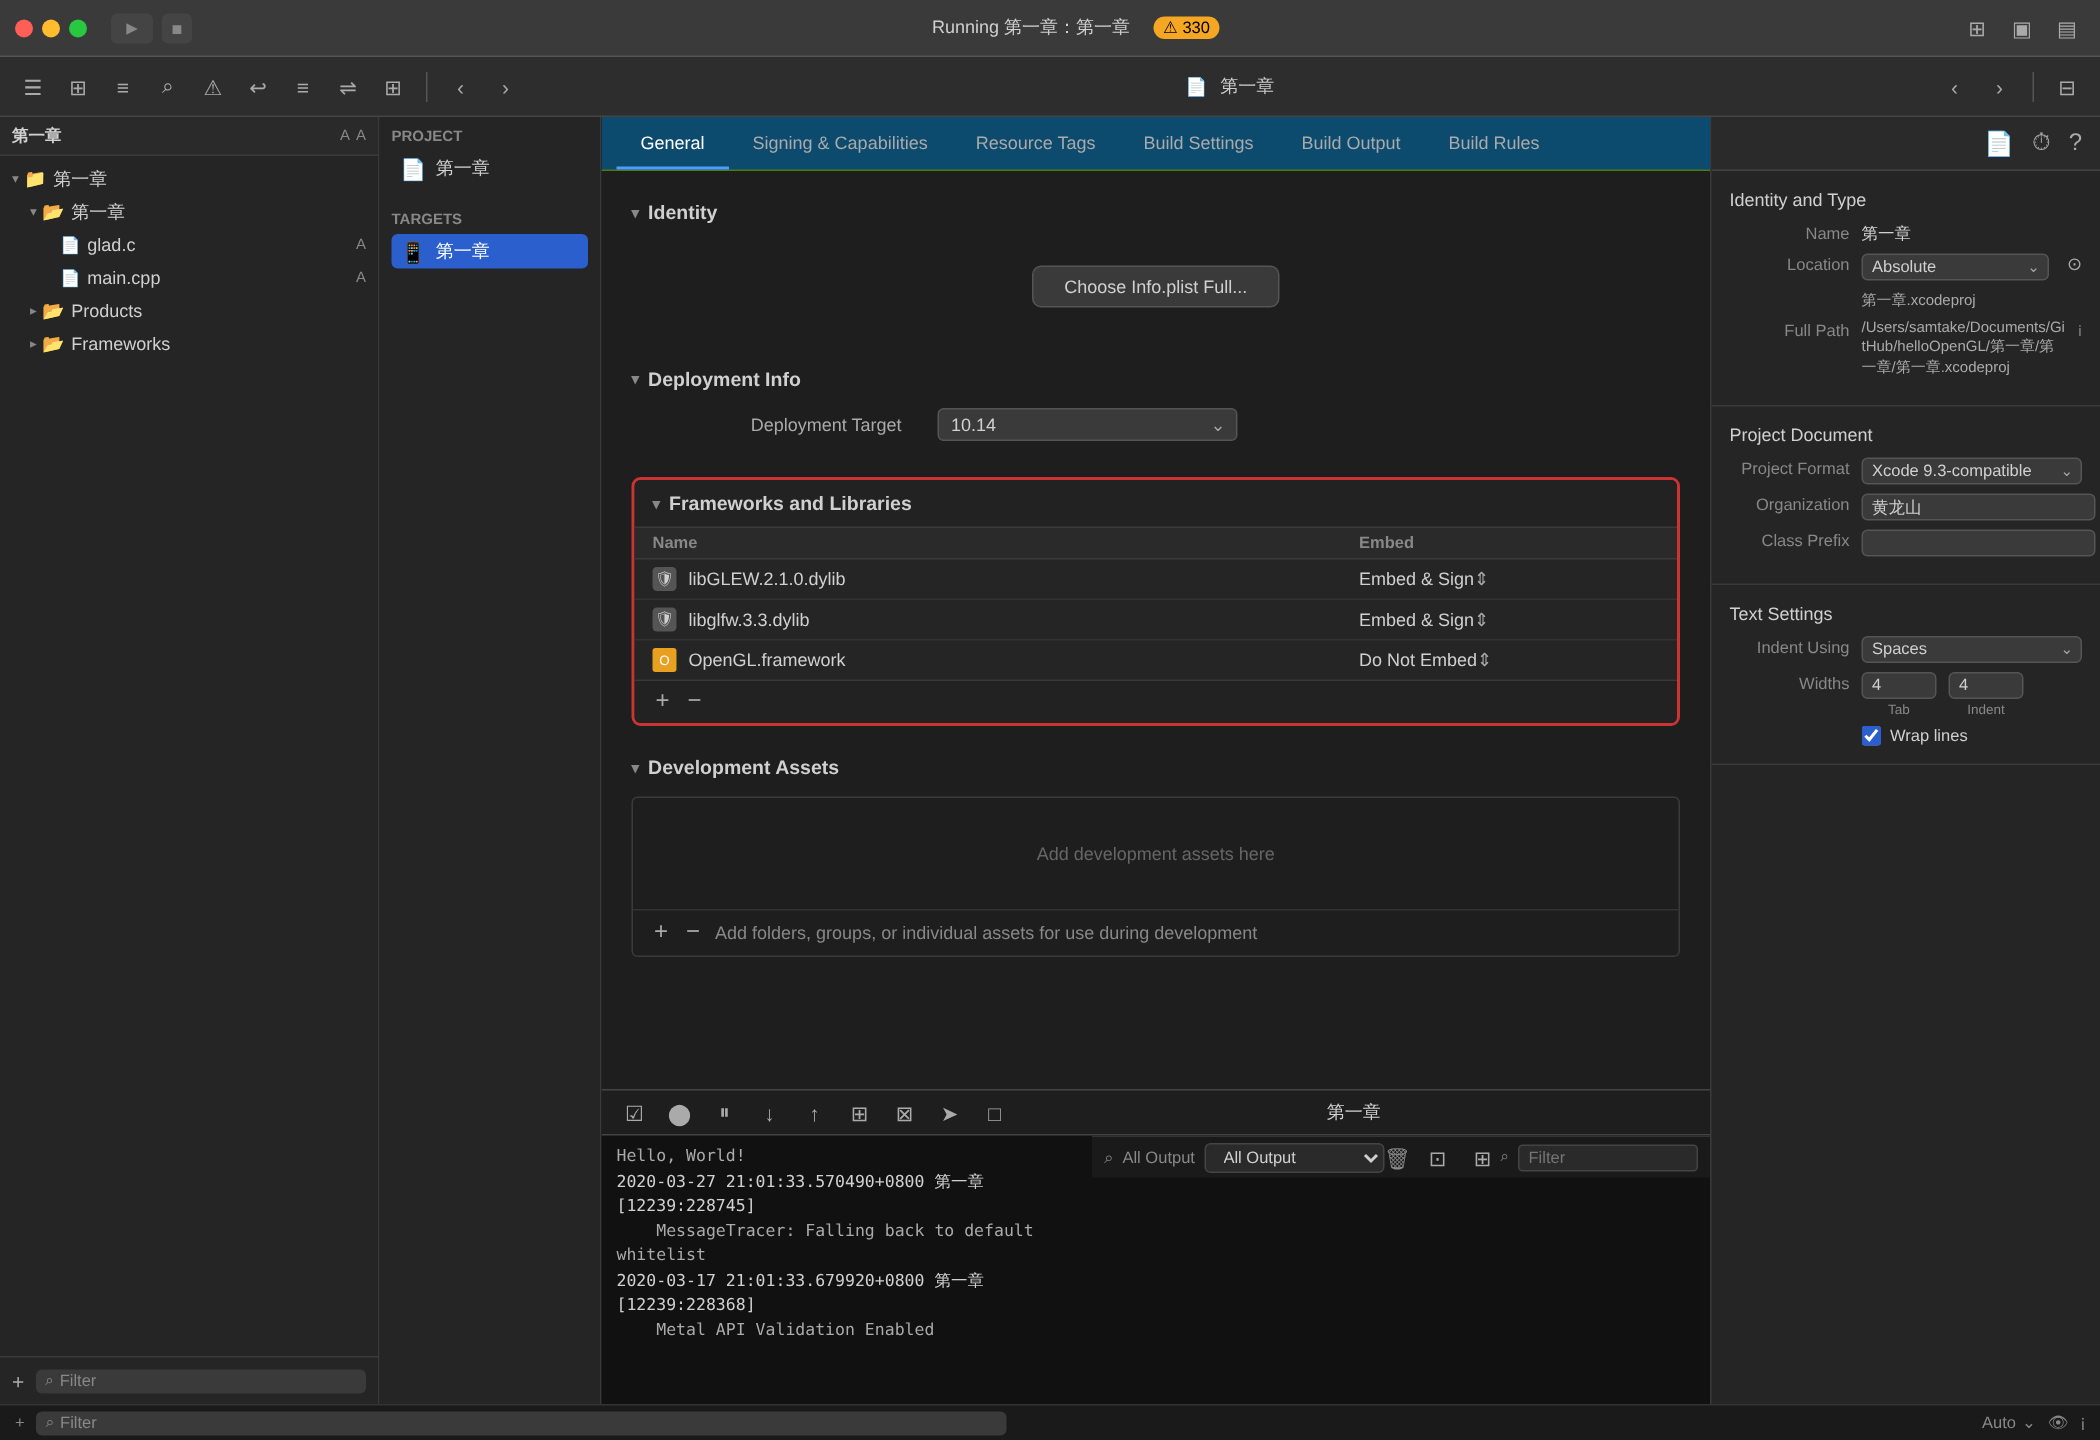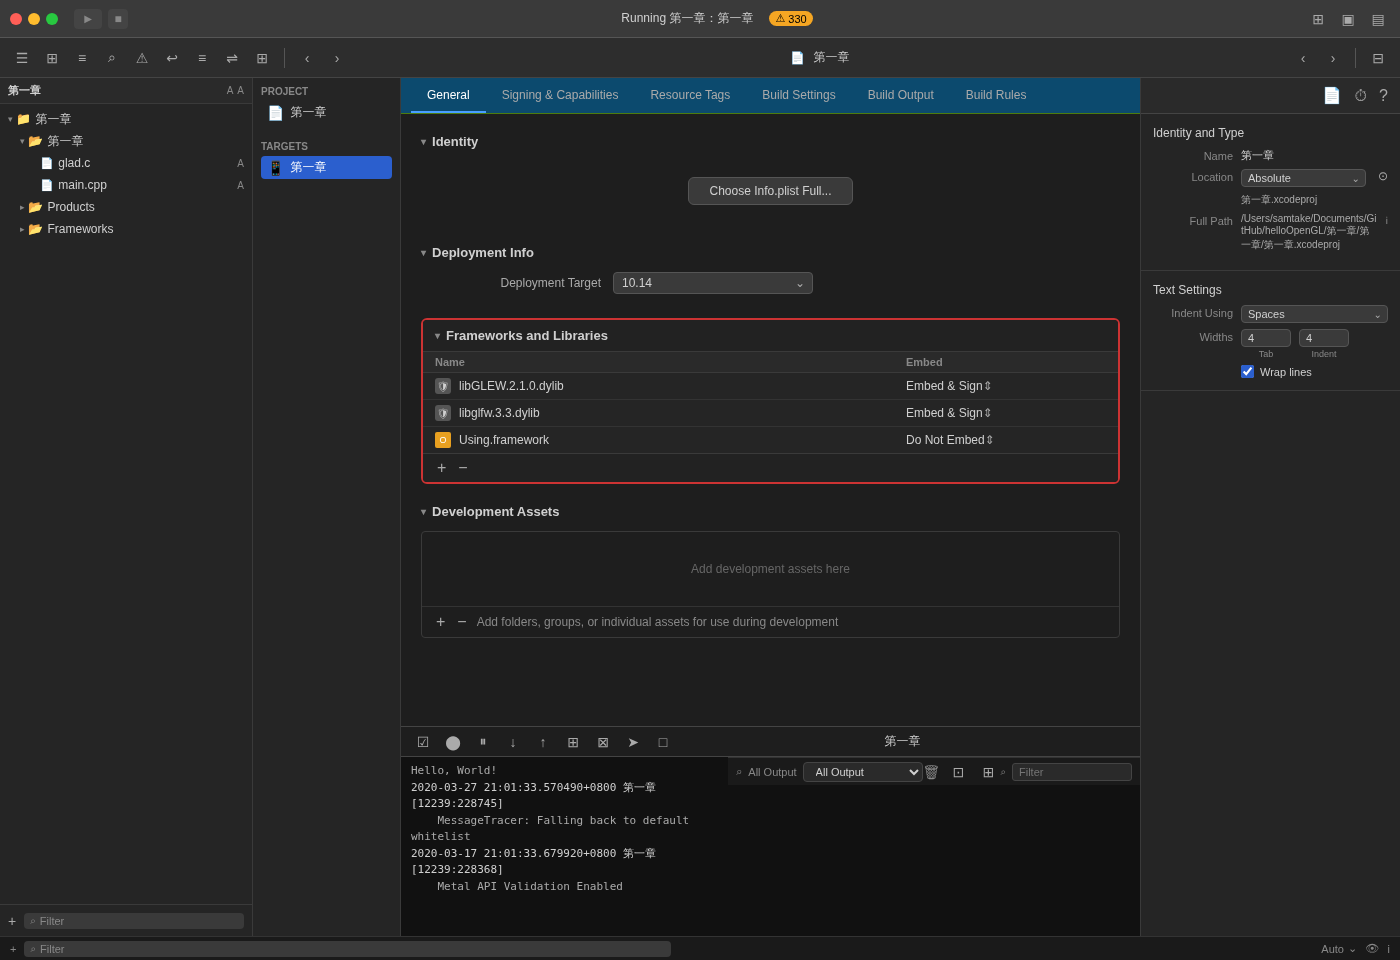--- a/index.html
+++ b/index.html
@@ -313,20 +313,21 @@
       background: #3a3a3a;
       border: 1px solid #555;
       border-radius: 4px;
       color: #d0d0d0;
       padding: 3px 24px 3px 8px;
       font-size: 12px;
       appearance: none;
       cursor: pointer;
       min-width: 200px;
       position: relative;
+      margin-left: 12px;
     }
     .select-wrapper {
       position: relative;
       display: inline-block;
     }
     .select-wrapper::after {
       content: '⌄';
       position: absolute;
       right: 8px;
       top: 50%;
@@ -858,21 +859,21 @@
             </div>
             <div class="fw-embed">
               <span>Embed &amp; Sign</span>
               <span style="color:#aaa;cursor:pointer;">⇕</span>
             </div>
           </div>
 
           <div class="fw-row">
             <div class="fw-name">
               <div class="fw-icon-folder">O</div>
-              <span>Using.framework</span>
+              <span>OpenGL.framework</span>
             </div>
             <div class="fw-embed">
               <span>Do Not Embed</span>
               <span style="color:#aaa;cursor:pointer;">⇕</span>
             </div>
           </div>
         </div>
         <div class="fw-table-footer">
           <button class="fw-add-btn">+</button>
           <button class="fw-remove-btn">−</button>
@@ -974,20 +975,39 @@
         <span class="rs-label"></span>
         <span class="rs-value small">第一章.xcodeproj</span>
       </div>
       <div class="rs-row">
         <span class="rs-label">Full Path</span>
         <span class="rs-value small" style="word-break:break-all;">/Users/samtake/Documents/GitHub/helloOpenGL/第一章/第一章/第一章.xcodeproj</span>
         <span style="font-size:10px;color:#888;">ℹ</span>
       </div>
     </div>
 
+    <div class="rs-section">
+      <div class="rs-section-title">Project Document</div>
+      <div class="rs-row">
+        <span class="rs-label">Project Format</span>
+        <div class="rs-select-wrapper">
+          <select class="rs-select">
+            <option>Xcode 9.3-compatible</option>
+          </select>
+        </div>
+      </div>
+      <div class="rs-row">
+        <span class="rs-label">Organization</span>
+        <input class="rs-input" type="text" value="黄龙山" style="">
+      </div>
+      <div class="rs-row">
+        <span class="rs-label">Class Prefix</span>
+        <input class="rs-input" type="text" value="" style="">
+      </div>
+    </div>
 
     <div class="rs-section">
       <div class="rs-section-title">Text Settings</div>
       <div class="rs-row">
         <span class="rs-label">Indent Using</span>
         <div class="rs-select-wrapper">
           <select class="rs-select">
             <option>Spaces</option>
           </select>
         </div>

